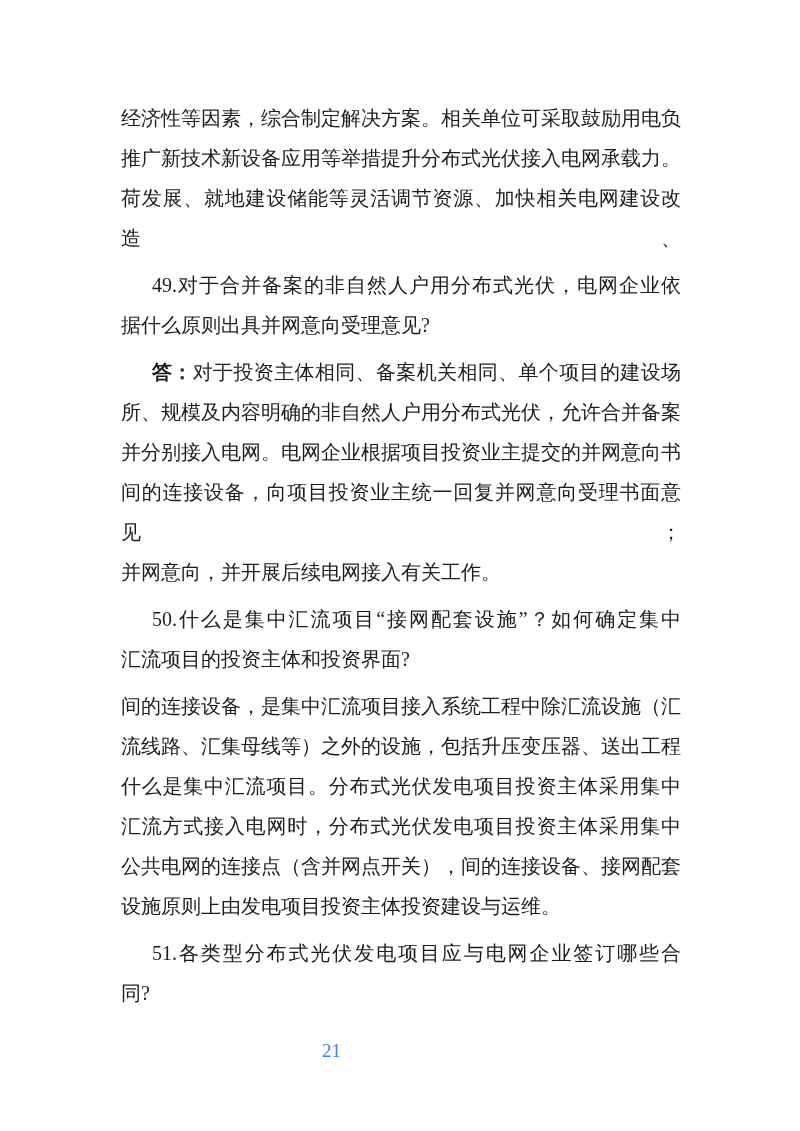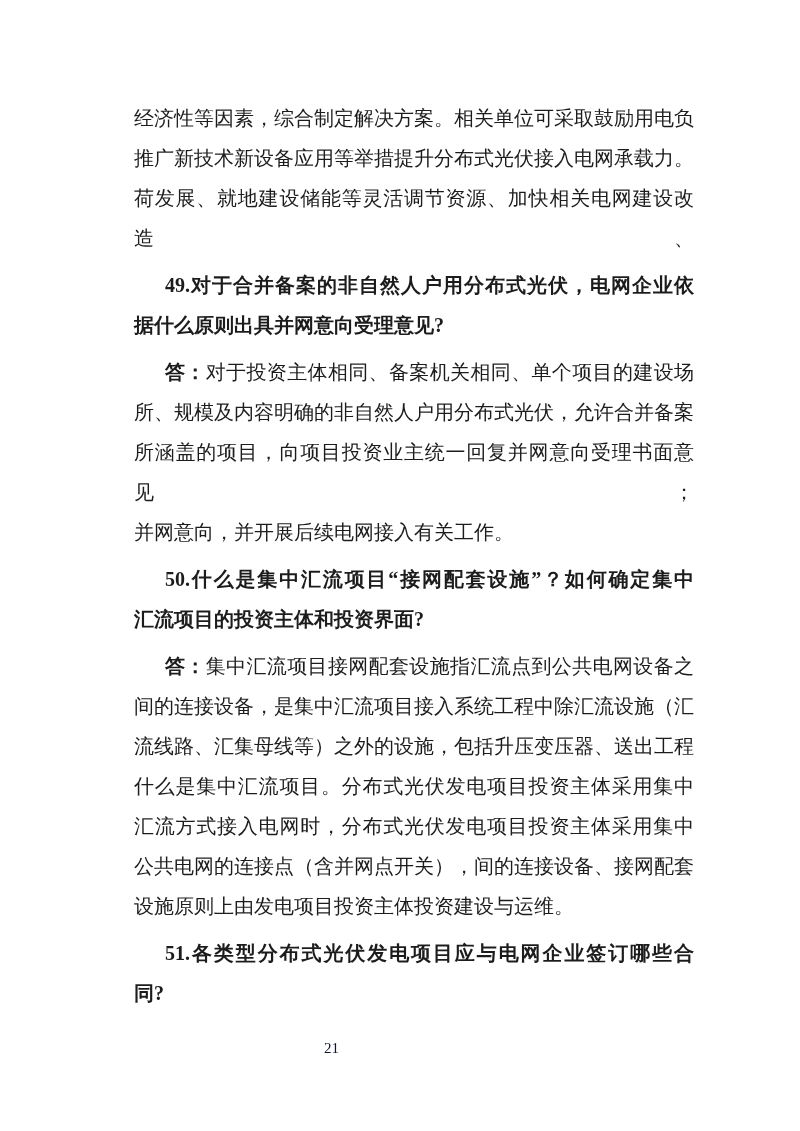--- a/index.html
+++ b/index.html
@@ -7,76 +7,76 @@
     position: relative;
     width: 800px;
     height: 1131px;
     background: #ffffff;
     overflow: hidden;
     font-family: "Liberation Serif", "DejaVu Serif", serif;
     color: #1c1c1c;
   }
   .content {
     position: absolute;
-    left: 134px;
+    left: 121px;
     top: 98px;
     width: 560px;
     font-size: 20px;
   }
   .block { margin: 0; }
   .block + .block { margin-top: 7px; }
   .line {
     line-height: 40px;
     text-align: justify;
     text-align-last: justify;
     -moz-text-align-last: justify;
   }
   .line.last {
     text-align-last: left;
     -moz-text-align-last: left;
   }
-  .block.question .line { font-weight: bold; }
+  .block.question .line { font-weight: normal; }
   .block.indent .line.first { padding-left: 31px; }
   .prefix { font-weight: bold; }
   .footer {
     position: absolute;
     left: 0;
     top: 1040px;
     width: 663px;
     text-align: center;
-    font-size: 15px;
-    color: #0f172a;
+    font-size: 19px;
+    color: #3b82f6;
   }
 </style>
 </head>
 <body>
 
 <div class="page">
   <div class="content" id="content">
       <div class="block body">
         <div class="line first">经济性等因素，综合制定解决方案。相关单位可采取鼓励用电负</div>
         <div class="line last">推广新技术新设备应用等举措提升分布式光伏接入电网承载力。</div>
         <div class="line">荷发展、就地建设储能等灵活调节资源、加快相关电网建设改造、</div>
       </div>
       <div class="block question indent">
         <div class="line first">49.对于合并备案的非自然人户用分布式光伏，电网企业依</div>
         <div class="line last">据什么原则出具并网意向受理意见?</div>
       </div>
       <div class="block answer indent">
         <div class="line first"><span class="prefix">答：</span>对于投资主体相同、备案机关相同、单个项目的建设场</div>
         <div class="line">所、规模及内容明确的非自然人户用分布式光伏，允许合并备案</div>
-        <div class="line">所涵盖的项目，向项目投资业主统一回复并网意向受理书面意见；</div>
+        <div class="line">并分别接入电网。电网企业根据项目投资业主提交的并网意向书</div>
+        <div class="line">间的连接设备，向项目投资业主统一回复并网意向受理书面意见；</div>
         <div class="line last">并网意向，并开展后续电网接入有关工作。</div>
       </div>
       <div class="block question indent">
         <div class="line first">50.什么是集中汇流项目“接网配套设施”？如何确定集中</div>
         <div class="line last">汇流项目的投资主体和投资界面?</div>
       </div>
       <div class="block answer indent">
-        <div class="line first"><span class="prefix">答：</span>集中汇流项目接网配套设施指汇流点到公共电网设备之</div>
         <div class="line">间的连接设备，是集中汇流项目接入系统工程中除汇流设施（汇</div>
         <div class="line">流线路、汇集母线等）之外的设施，包括升压变压器、送出工程</div>
         <div class="line">什么是集中汇流项目。分布式光伏发电项目投资主体采用集中</div>
         <div class="line">汇流方式接入电网时，分布式光伏发电项目投资主体采用集中</div>
         <div class="line">公共电网的连接点（含并网点开关），间的连接设备、接网配套</div>
         <div class="line last">设施原则上由发电项目投资主体投资建设与运维。</div>
       </div>
       <div class="block question indent">
         <div class="line first">51.各类型分布式光伏发电项目应与电网企业签订哪些合</div>
         <div class="line last">同?</div>

